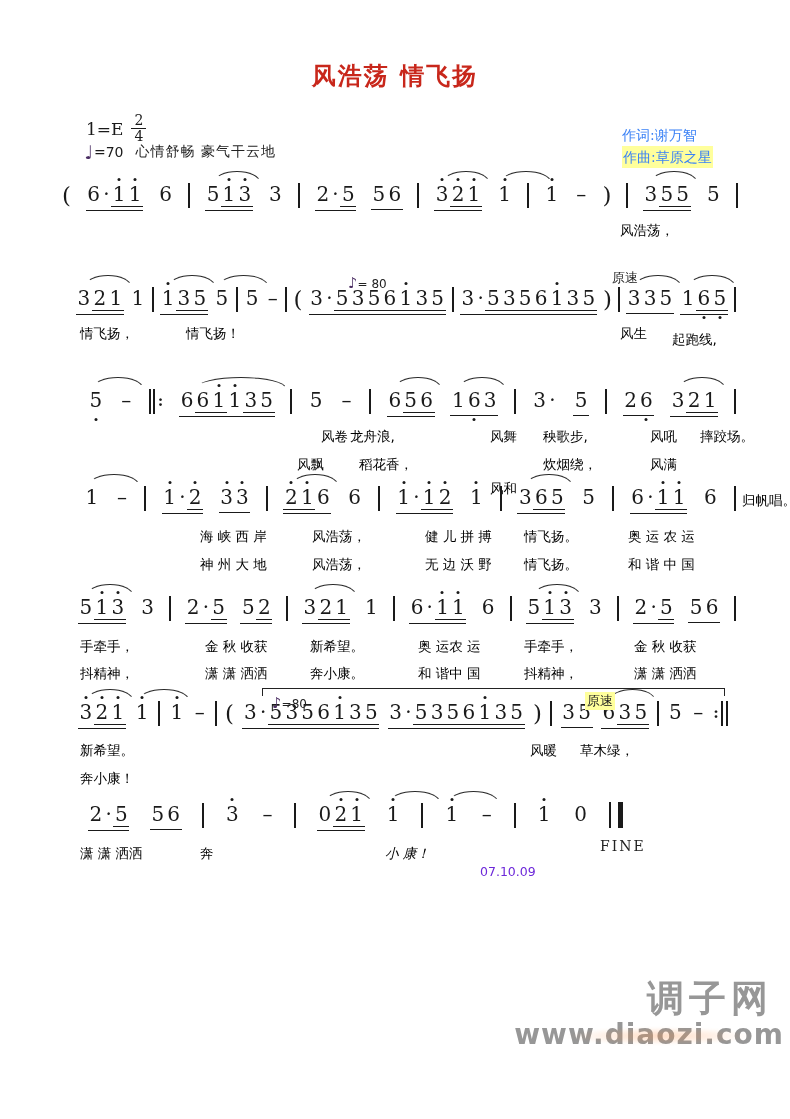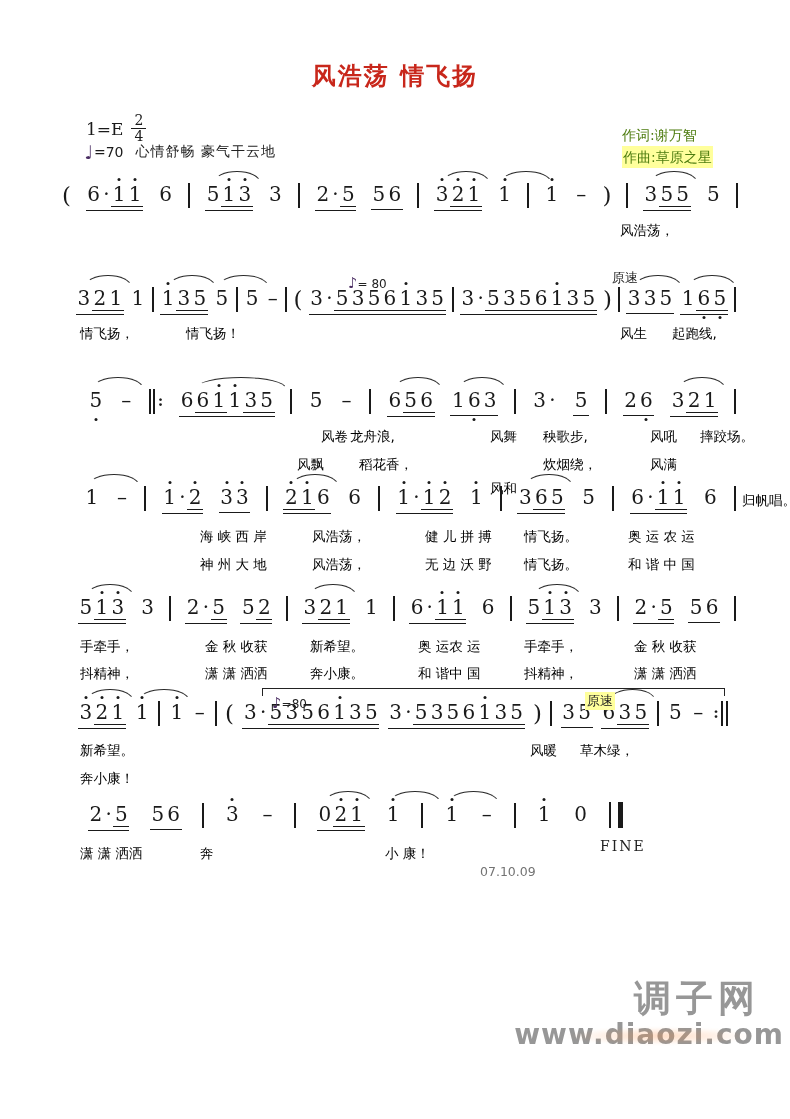--- a/index.html
+++ b/index.html
@@ -10,21 +10,21 @@
          font-size:24px;font-weight:bold;letter-spacing:2px;color:#c8271b;
          font-family:"DejaVu Serif",serif;}
   .key-block{position:absolute;top:113px;left:86px;font-family:"DejaVu Serif",serif;
              font-size:17px;display:flex;align-items:center;}
   .frac{display:inline-flex;flex-direction:column;align-items:center;margin-left:8px;
         font-size:14px;line-height:15px;}
   .frac .num{border-bottom:1.4px solid #1a1a1a;padding:0 3px;}
   .tempo-line{position:absolute;top:141px;left:84px;font-size:14px;display:flex;align-items:center;}
   .qnote{color:#4a2d62;font-size:19px;margin-right:1px;font-family:"DejaVu Sans",sans-serif;}
   .mood{margin-left:12px;letter-spacing:1px;color:#222;}
-  .credits{position:absolute;top:124px;left:622px;font-size:14px;line-height:22px;color:#4d7c0f;}
+  .credits{position:absolute;top:124px;left:622px;font-size:14px;line-height:22px;color:#3b82f6;}
   .credit-composer{background:#ffff9c;display:inline-block;padding:0 1px;}
   
   #score{position:absolute;left:0;top:0;width:790px;height:1119px;}
   .system{position:absolute;left:0;width:790px;height:100px;}
   .notes{display:flex;justify-content:space-between;align-items:flex-start;
          margin-top:14px;position:relative;}
   .nc{display:inline-block;position:relative;padding:0 1.6px;
       font-family:"DejaVu Serif",serif;font-size:20px;line-height:24px;color:#1a1a1a;}
   .grp{display:inline-block;position:relative;}
   .grp.u1{border-bottom:1.6px solid #1a1a1a;padding-bottom:3px;text-decoration:underline;}
@@ -41,27 +41,27 @@
   .paren{font-family:"DejaVu Serif",serif;font-size:23px;line-height:26px;color:#1a1a1a;}
   .rpt{display:flex;align-items:center;gap:2.5px;}
   .rpt .dots{font-size:15px;font-weight:bold;font-family:"DejaVu Serif",serif;line-height:25px;}
   .bar-final{width:7px;height:26px;border-left:2px solid #1a1a1a;border-right:5px solid #1a1a1a;}
   .lyric{position:absolute;font-size:13.5px;color:#000000;white-space:pre;}
   .ann{position:absolute;font-size:13px;color:#222;white-space:pre;}
   .k-tempo{font-size:12px;}
   .k-tempo .glyph{color:#4a2d62;font-size:15px;}
   .k-hl{background:#ffff9c;padding:0 2px;}
   .k-fine{font-family:"DejaVu Serif",serif;letter-spacing:2px;font-size:14px;}
-  .k-date{font-size:12.5px;color:#737373;}
+  .k-date{font-size:12.5px;color:#6d28d9;}
   .bracket{position:absolute;border-top:1.6px solid #222;border-left:1.6px solid #222;
            border-right:1.6px solid #222;height:7px;}
   
   .wm{position:absolute;right:6px;bottom:8px;text-align:right;color:#979797;
       font-family:"DejaVu Sans",sans-serif;}
-  .wm-name{font-size:37px;font-weight:bold;letter-spacing:5px;margin-right:24px;line-height:40px;}
+  .wm-name{font-size:37px;font-weight:bold;letter-spacing:5px;margin-right:11px;line-height:40px;}
   .wm-url{font-size:28px;font-weight:bold;letter-spacing:1px;line-height:32px;position:relative;}
   .wm-smudge{position:absolute;right:30px;bottom:6px;width:190px;height:18px;
              background:radial-gradient(ellipse at center,rgba(255,140,60,.30),rgba(255,140,60,0) 70%);
              filter:blur(1px);pointer-events:none;}
 </style>
 </head>
 <body>
 
 <div class="page">
 
@@ -131,21 +131,21 @@
           <div class="bar"></div>
           <span class="grp u1"><span class="nc">3</span><span class="nc">3</span><span class="nc">5</span><i class="arc"></i></span>
           <span class="grp u1"><span class="nc">1</span><span class="nc db d2">6</span><span class="nc db d2">5</span><i class="arc"></i></span>
           <div class="bar"></div>
         </div>
         <span class="ann k-tempo" style="left: 348px; top: 2px;"><span class="glyph">♪</span>= 80</span>
         <span class="ann k-plain" style="left: 612px; top: -3px;">原速</span>
         <span class="lyric" style="left: 80px; top: 53px;">情飞扬，</span>
         <span class="lyric" style="left: 186px; top: 53px;">情飞扬！</span>
         <span class="lyric" style="left: 620px; top: 53px;">风生</span>
-        <span class="lyric" style="left: 672px; top: 53px; text-align: right;">起跑线,</span>
+        <span class="lyric" style="left: 672px; top: 59px; text-align: right;">起跑线,</span>
       </div>
       <div class="system" style="top: 374px;">
         <div class="notes" style="margin-left: 88px; width: 648px;">
           <span class="grp"><span class="nc db">5</span><i class="arc arc-wide"></i></span>
           <span class="grp"><span class="nc">–</span></span>
           <span class="rpt">
             <div class="bar"></div>
             <div class="bar"></div>
             <span class="dots">:</span>
           </span>
@@ -290,21 +290,21 @@
           <span class="grp"><span class="nc">–</span></span>
           <div class="bar"></div>
           <span class="grp"><span class="nc da">1</span></span>
           <span class="grp"><span class="nc">0</span></span>
           <div class="bar-final"></div>
         </div>
         <span class="ann k-fine" style="left: 600px; top: 50px;">FINE</span>
         <span class="ann k-date" style="left: 480px; top: 76px;">07.10.09</span>
         <span class="lyric" style="left: 80px; top: 57px;">潇 潇 洒洒</span>
         <span class="lyric" style="left: 200px; top: 57px;">奔</span>
-        <span class="lyric" style="left: 385px; top: 57px;">小 康！</span>
+        <span class="lyric" style="left: 385px; top: 57px; font-style: italic;">小 康！</span>
       </div>
     </div>
 
   <div class="wm">
     <div class="wm-name">调子网</div>
     <div class="wm-url">www.diaozi.com</div>
     <div class="wm-smudge"></div>
   </div>
 
 </div>

